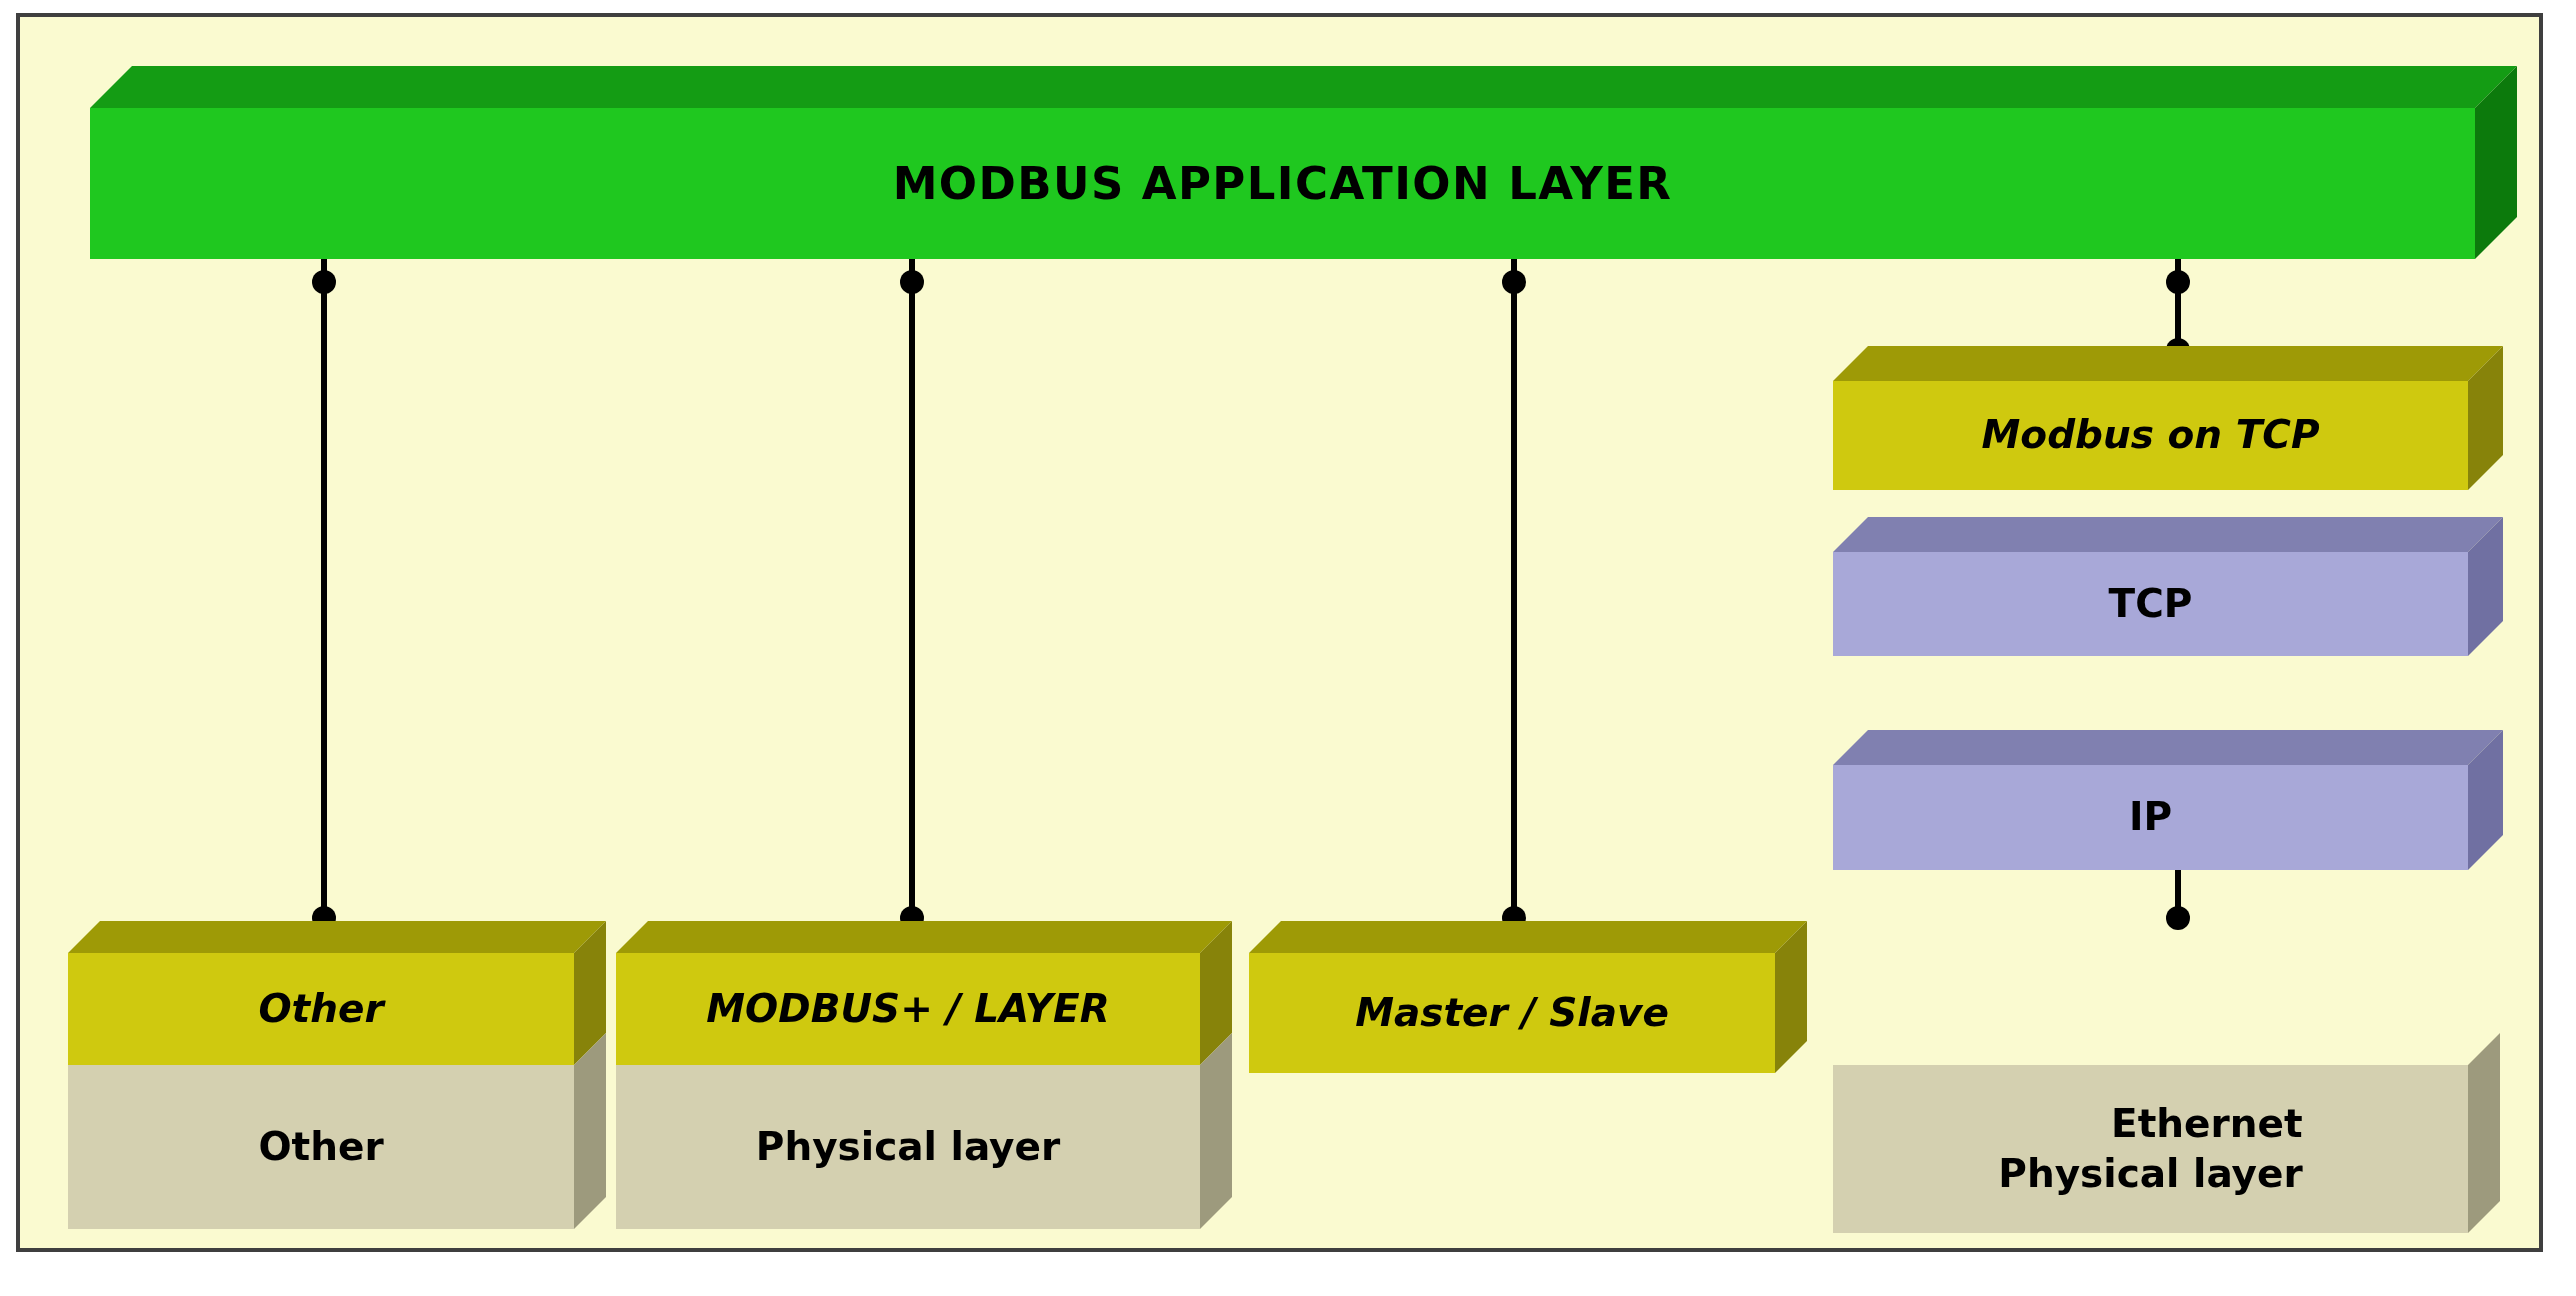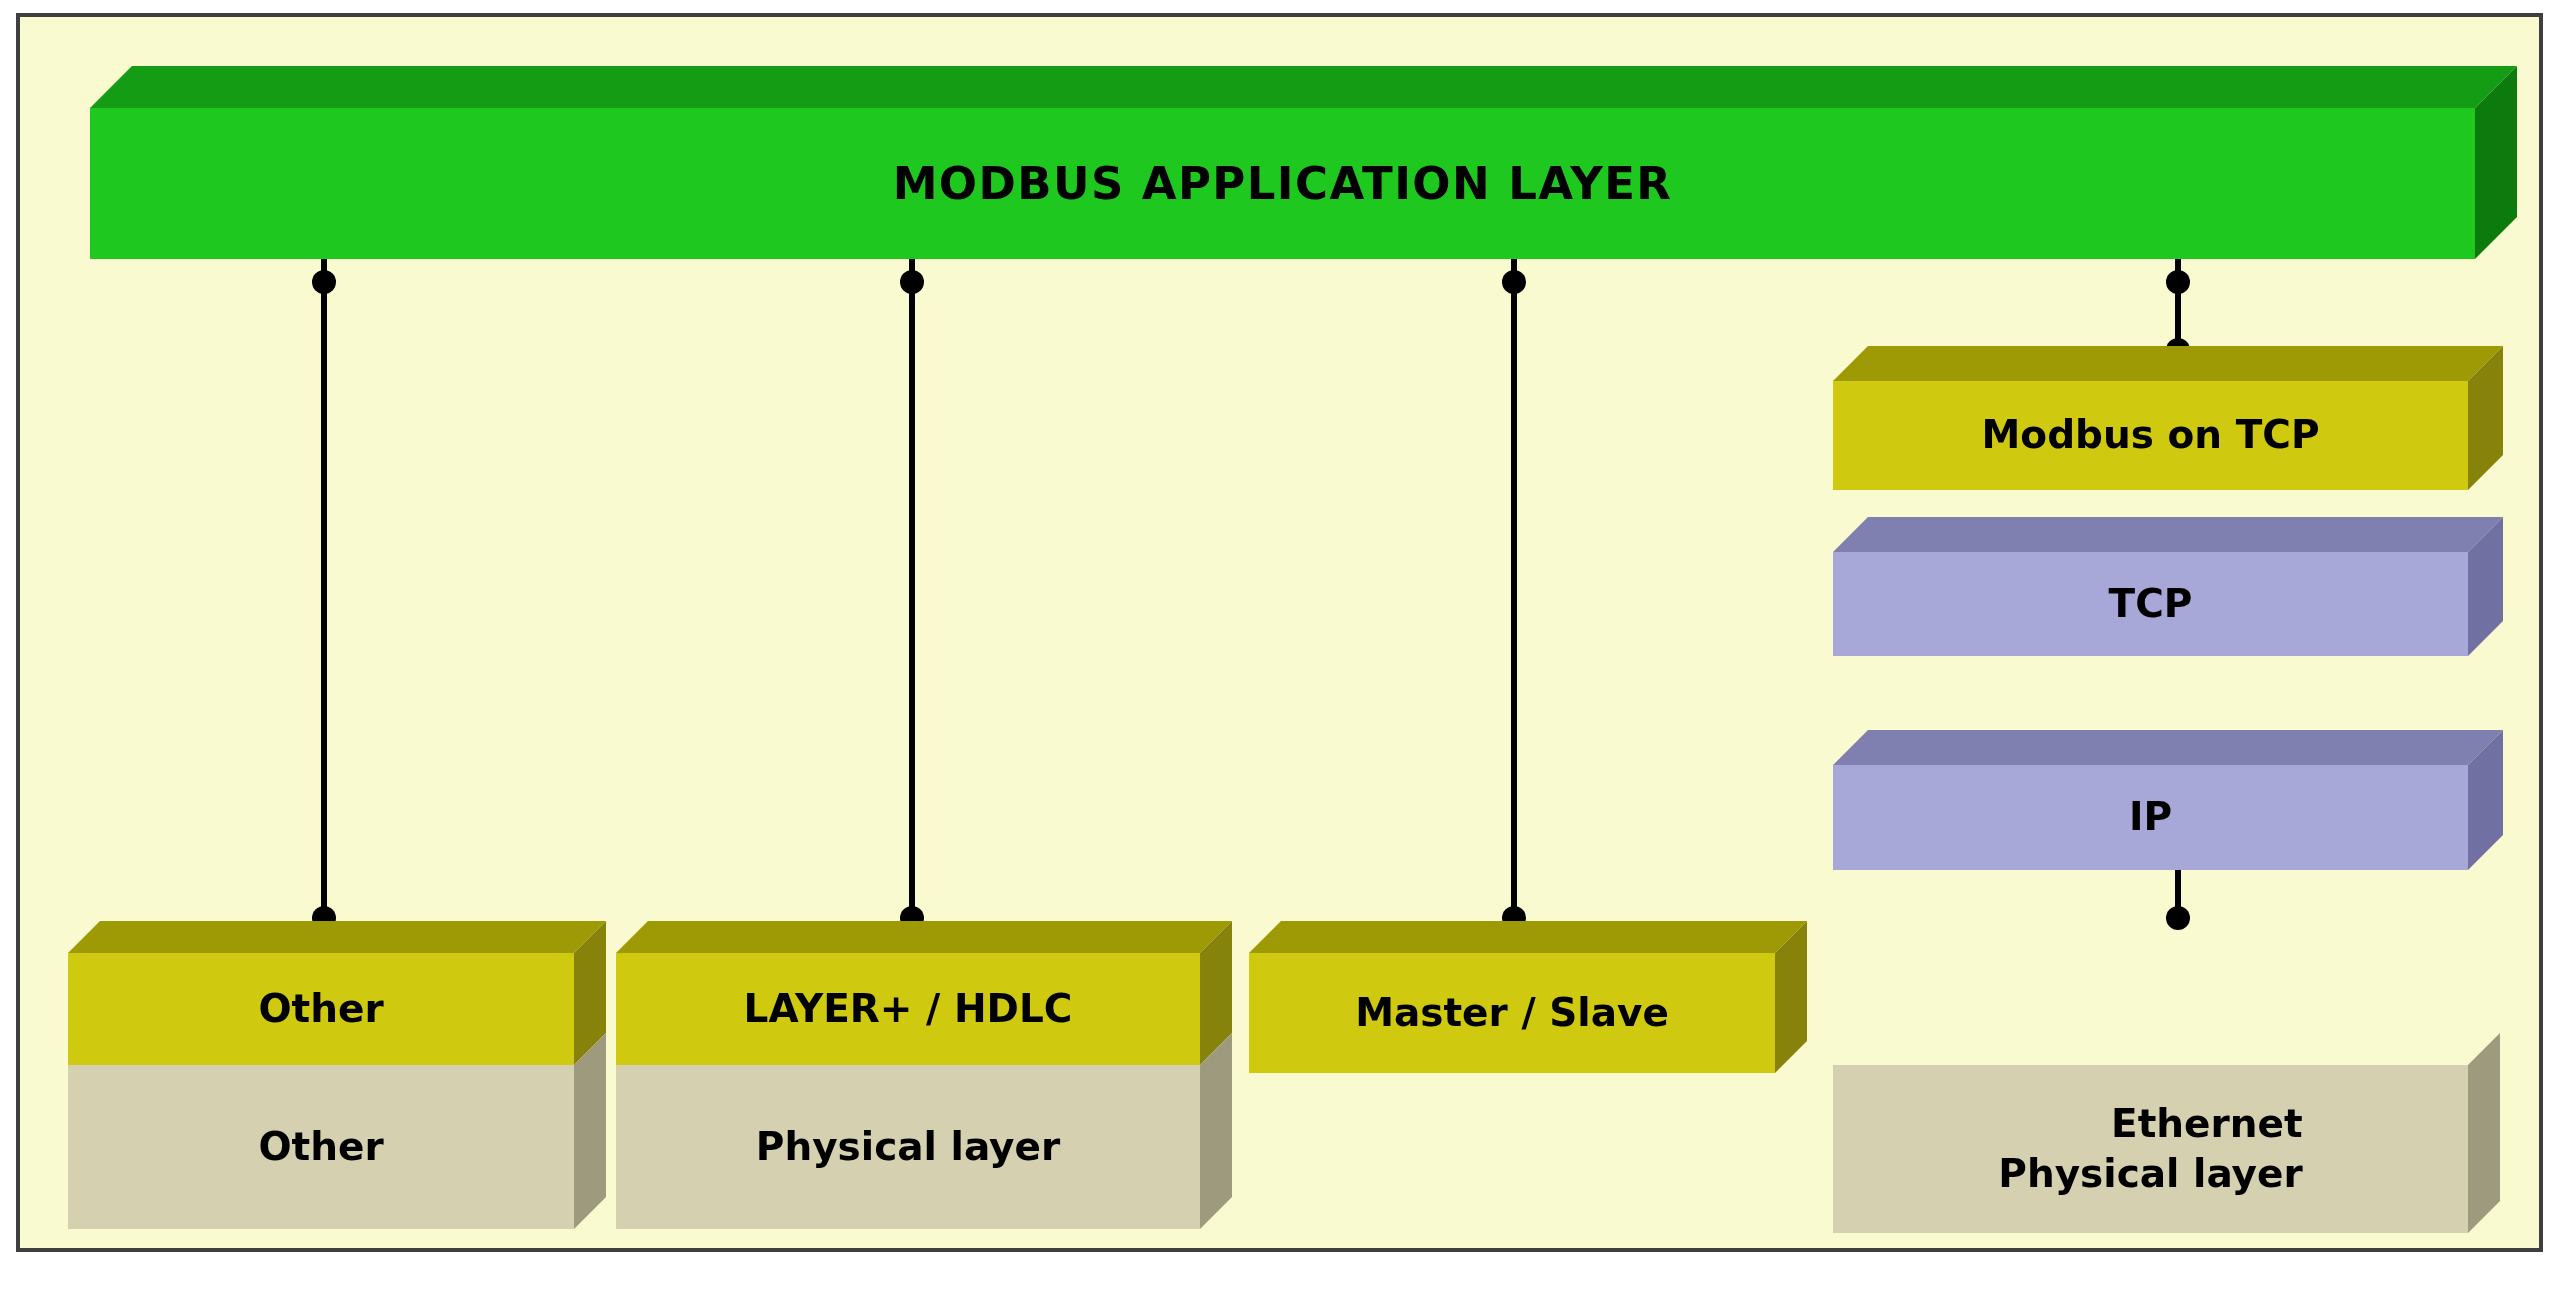--- a/index.html
+++ b/index.html
@@ -33,21 +33,21 @@
   .box3d .sideface {
     position: absolute; top: 0; right: calc(-1 * var(--d));
     width: var(--d); height: 100%;
     transform: skewY(-45deg); transform-origin: 0 0;
   }
 
   .green  .front    { background: var(--green-front, #1fc81f); }
   .green  .topface  { background: var(--green-top, #149c14); }
   .green  .sideface { background: var(--green-side, #0c7a0c); }
 
-  .yellow .front    { background: var(--yellow-front, #cfc90f); }
+  .yellow .front    { background: var(--yellow-front, #cfc90f); font-style: italic; }
   .yellow .topface  { background: var(--yellow-top, #9e9a06); }
   .yellow .sideface { background: var(--yellow-side, #87830a); }
 
   .tan    .front    { background: var(--tan-front, #d4d0b0); }
   .tan    .sideface { background: var(--tan-side, #9d9a7d); }
 
   .purple .front    { background: var(--purple-front, #a8a8d8); }
   .purple .topface  { background: var(--purple-top, #8080b0); }
   .purple .sideface { background: var(--purple-side, #7070a2); }
 
@@ -118,21 +118,21 @@
       <div class="front box-label">Other</div>
     </div>
     <div class="box3d tan" style="left:48px; top:1048px; width:506px; height:164px; --d:32px;">
       <div class="sideface"></div>
       <div class="front box-label">Other</div>
     </div>
 
     <div class="box3d yellow" style="left:596px; top:936px; width:584px; height:112px; --d:32px;">
       <div class="topface"></div>
       <div class="sideface"></div>
-      <div class="front box-label">LAYER+ / HDLC</div>
+      <div class="front box-label">MODBUS+ / LAYER</div>
     </div>
     <div class="box3d tan" style="left:596px; top:1048px; width:584px; height:164px; --d:32px;">
       <div class="sideface"></div>
       <div class="front box-label">Physical layer</div>
     </div>
 
     <div class="box3d yellow" style="left:1229px; top:936px; width:526px; height:120px; --d:32px;">
       <div class="topface"></div>
       <div class="sideface"></div>
       <div class="front box-label">Master / Slave</div>

